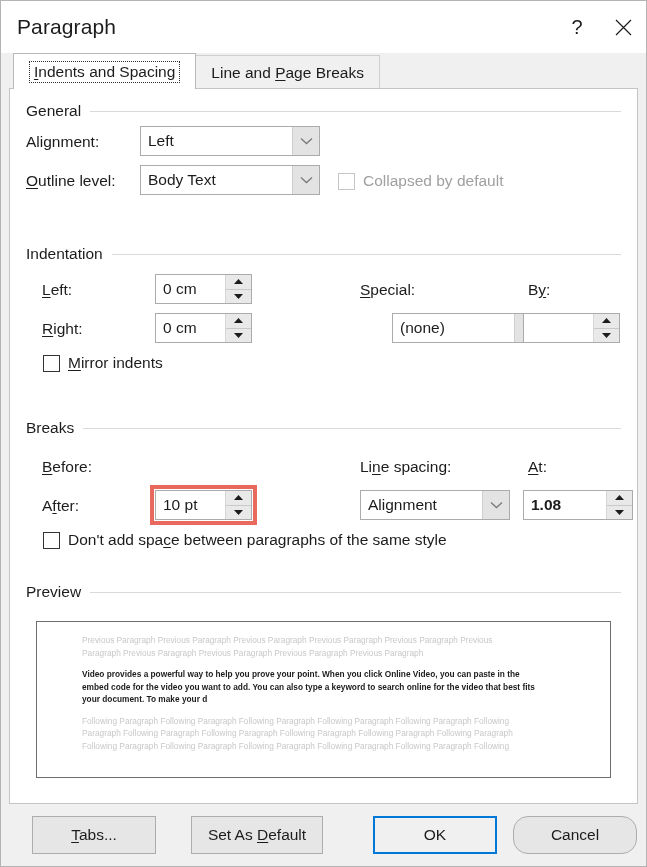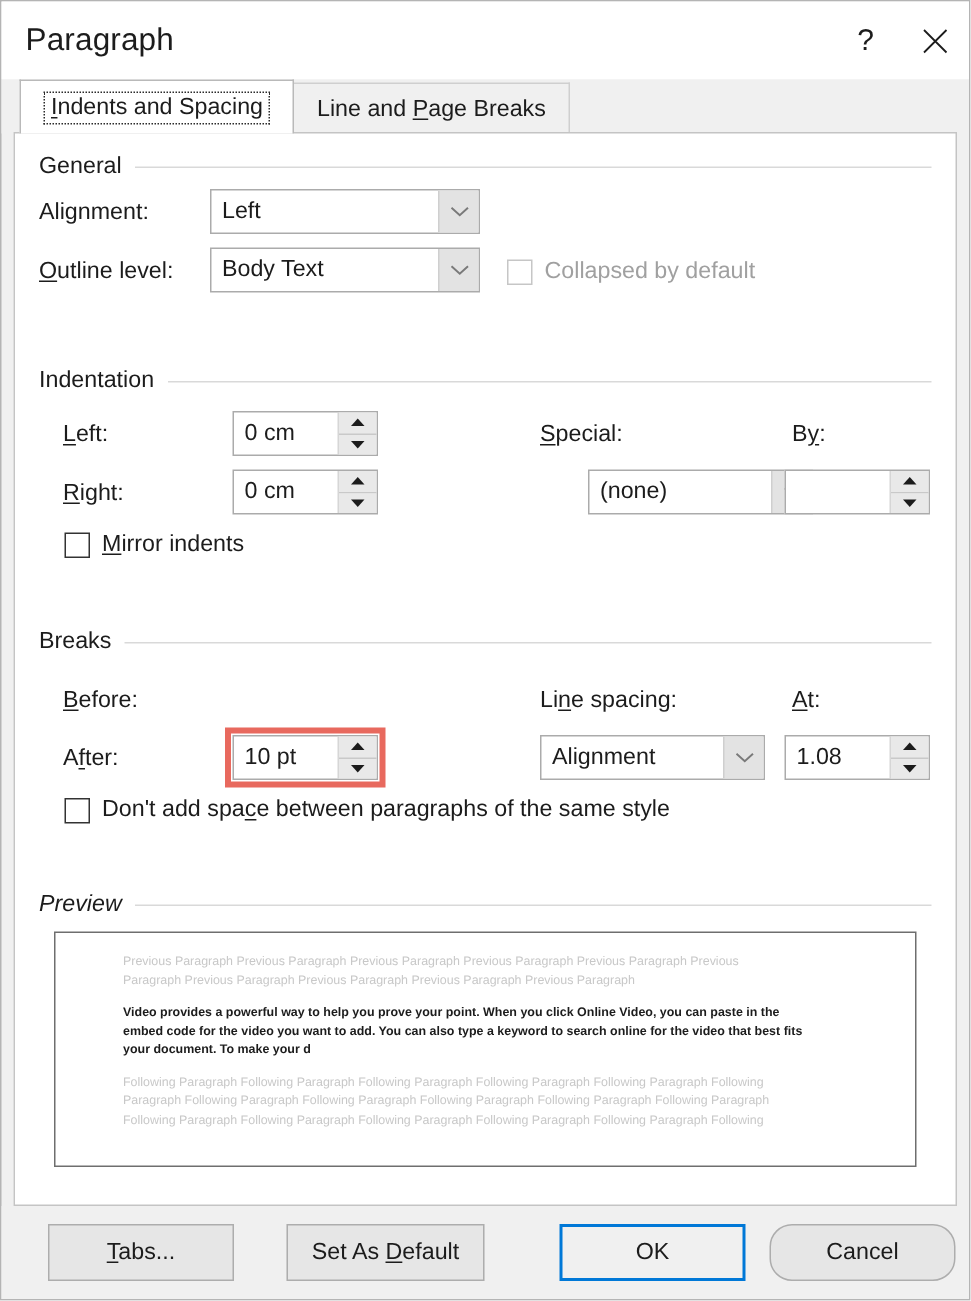--- a/index.html
+++ b/index.html
@@ -408,42 +408,42 @@
 
     <div class="combo" style="position:absolute; top:401px; left:350px; width:150px;">
       <div class="val">Alignment</div>
       <div class="arrow">
         <svg width="13" height="8" viewBox="0 0 13 8">
             <path d="M1 1.5 L6.5 6.5 L12 1.5" stroke="#7a7a7a" stroke-width="1.3" fill="none"></path>
           </svg>
       </div>
     </div>
 
-    <div class="spin" style="position:absolute; top:401px; left:513px; width:97px;">
+    <div class="spin" style="position:absolute; top:401px; left:513px; width:110px;font-weight:bold;">
       <div class="val">1.08</div>
       <div class="btns">
         <div>
             <svg width="11" height="7" viewBox="0 0 11 7">
               <path d="M5.5 1 L10 6 L1 6 Z" fill="#1c1c1c"></path>
             </svg>
           </div>
         <div>
             <svg width="11" height="7" viewBox="0 0 11 7">
               <path d="M5.5 6 L1 1 L10 1 Z" fill="#1c1c1c"></path>
             </svg>
           </div>
       </div>
     </div>
 
     <div class="cbx-row" style="position:absolute; top:442px; left:33px;">
       <span class="cbx"></span>
       <span class="cbx-label">Don't add spa<u>c</u>e between paragraphs of the same style</span>
     </div>
 
-    <div class="group" style="top:505px;font-style:italic;">
+    <div class="group" style="top:494px;">
       <div class="group-head">
         <span>Preview</span>
         <span class="rule"></span>
       </div>
     </div>
 
     <div id="preview-box" style="top:532px; left:26px; right:26px; height:157px;">
       <div style="padding:12px 14px 0 45px;">
         <div class="pv-line pv-gray">Previous Paragraph Previous Paragraph Previous Paragraph Previous Paragraph Previous Paragraph Previous</div>
         <div class="pv-line pv-gray">Paragraph Previous Paragraph Previous Paragraph Previous Paragraph Previous Paragraph</div>

